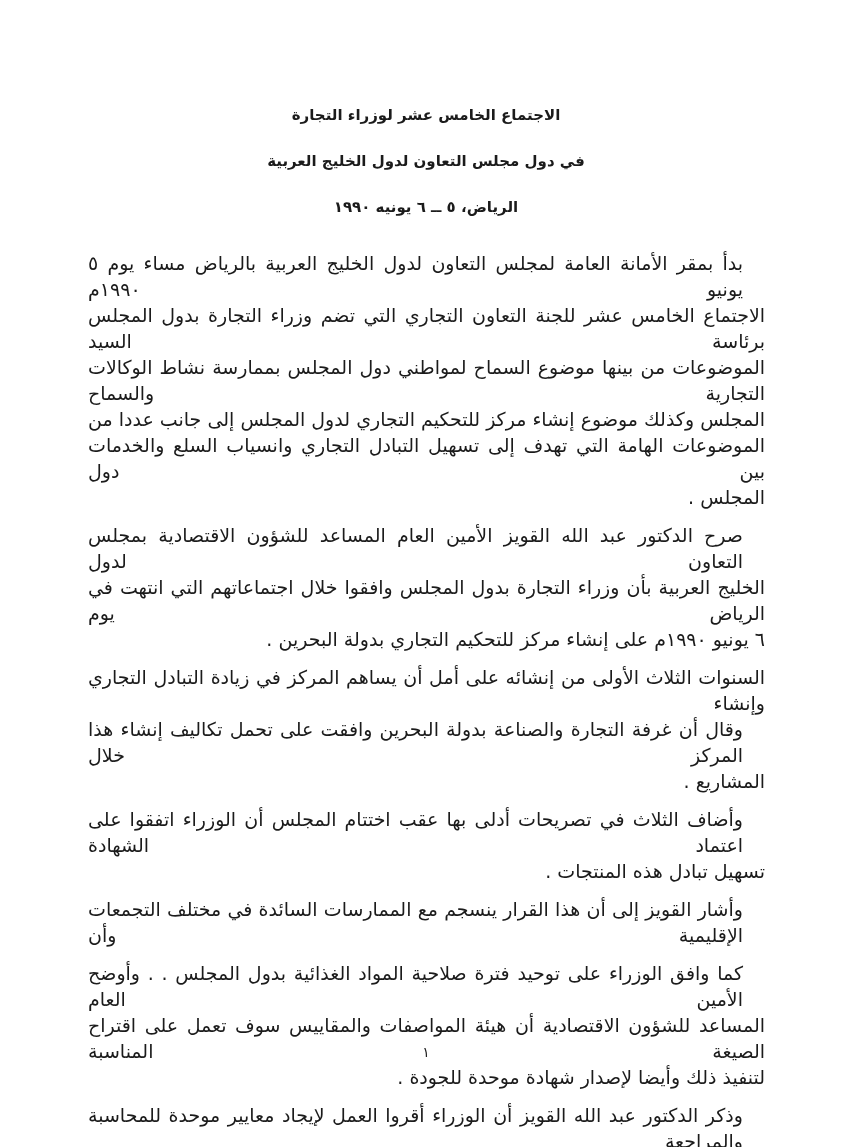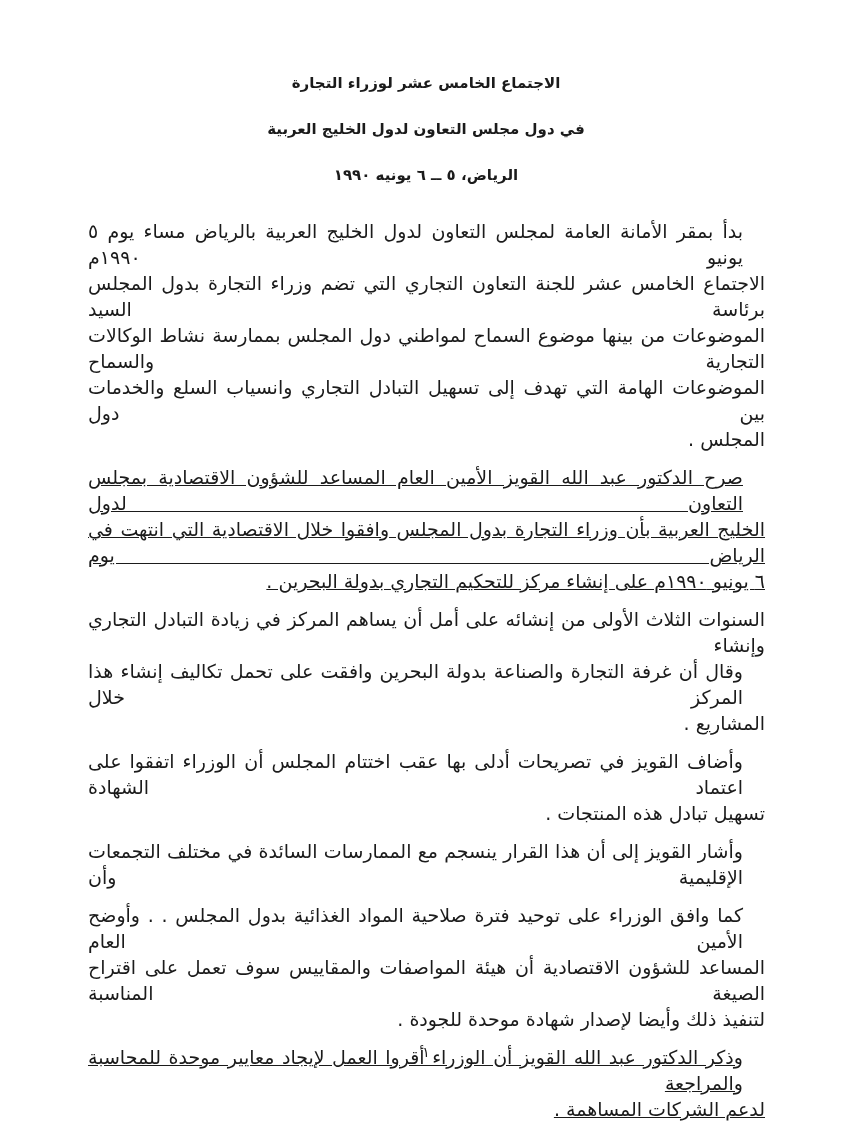--- a/index.html
+++ b/index.html
@@ -12,40 +12,39 @@
     width: 852px;
     height: 1147px;
     background: #ffffff;
     overflow: hidden;
     direction: rtl;
     font-family: "DejaVu Sans", sans-serif;
     color: #1b1b1b;
     -webkit-font-smoothing: antialiased;
   }
   .title-block {
-    padding-top: 60px;
+    padding-top: 92px;
     text-align: center;
     font-weight: 700;
     font-size: 15px;
   }
   .title-line {
     line-height: 46px;
     letter-spacing: 0.2px;
   }
   .body-block {
     width: 677px;
     margin: 20px 87px 0 88px;
     font-size: 19px;
   }
   .para {
     margin: 0 0 12px 0;
   }
   .para.gap-before {
     margin-top: 4px;
-    text-decoration: underline;
   }
   .text-line {
     line-height: 26px;
     text-align: justify;
     text-align-last: justify;
     white-space: normal;
   }
   .text-line.first {
     padding-right: 22px;
   }
@@ -69,35 +68,36 @@
   <div class="title-block">
       <div class="title-line">الاجتماع الخامس عشر لوزراء التجارة</div>
       <div class="title-line">في دول مجلس التعاون لدول الخليج العربية</div>
       <div class="title-line">الرياض، ٥ ــ ٦ يونيه ١٩٩٠</div>
     </div>
   <div class="body-block">
       <div class="para">
         <div class="text-line first">بدأ بمقر الأمانة العامة لمجلس التعاون لدول الخليج العربية بالرياض مساء يوم ٥ يونيو ١٩٩٠م</div>
         <div class="text-line">الاجتماع الخامس عشر للجنة التعاون التجاري التي تضم وزراء التجارة بدول المجلس برئاسة السيد</div>
         <div class="text-line">الموضوعات من بينها موضوع السماح لمواطني دول المجلس بممارسة نشاط الوكالات التجارية والسماح</div>
+        <div class="text-line">المجلس وكذلك موضوع إنشاء مركز للتحكيم التجاري لدول المجلس إلى جانب عددا من</div>
         <div class="text-line">الموضوعات الهامة التي تهدف إلى تسهيل التبادل التجاري وانسياب السلع والخدمات بين دول</div>
         <div class="text-line final">المجلس .</div>
       </div>
       <div class="para gap-before">
         <div class="text-line first">صرح الدكتور عبد الله القويز الأمين العام المساعد للشؤون الاقتصادية بمجلس التعاون لدول</div>
-        <div class="text-line">الخليج العربية بأن وزراء التجارة بدول المجلس وافقوا خلال الاقتصادية التي انتهت في الرياض يوم</div>
+        <div class="text-line">الخليج العربية بأن وزراء التجارة بدول المجلس وافقوا خلال اجتماعاتهم التي انتهت في الرياض يوم</div>
         <div class="text-line final">٦ يونيو ١٩٩٠م على إنشاء مركز للتحكيم التجاري بدولة البحرين .</div>
       </div>
       <div class="para">
         <div class="text-line">السنوات الثلاث الأولى من إنشائه على أمل أن يساهم المركز في زيادة التبادل التجاري وإنشاء</div>
         <div class="text-line first">وقال أن غرفة التجارة والصناعة بدولة البحرين وافقت على تحمل تكاليف إنشاء هذا المركز خلال</div>
         <div class="text-line final">المشاريع .</div>
       </div>
       <div class="para">
-        <div class="text-line first">وأضاف القويز في تصريحات أدلى بها عقب اختتام المجلس أن الوزراء اتفقوا على اعتماد الشهادة</div>
+        <div class="text-line first">وأضاف الثلاث في تصريحات أدلى بها عقب اختتام المجلس أن الوزراء اتفقوا على اعتماد الشهادة</div>
         <div class="text-line final">تسهيل تبادل هذه المنتجات .</div>
       </div>
       <div class="para">
         <div class="text-line first">وأشار القويز إلى أن هذا القرار ينسجم مع الممارسات السائدة في مختلف التجمعات الإقليمية وأن</div>
       </div>
       <div class="para">
         <div class="text-line first">كما وافق الوزراء على توحيد فترة صلاحية المواد الغذائية بدول المجلس . . وأوضح الأمين العام</div>
         <div class="text-line">المساعد للشؤون الاقتصادية أن هيئة المواصفات والمقاييس سوف تعمل على اقتراح الصيغة المناسبة</div>
         <div class="text-line final">لتنفيذ ذلك وأيضا لإصدار شهادة موحدة للجودة .</div>
       </div>

